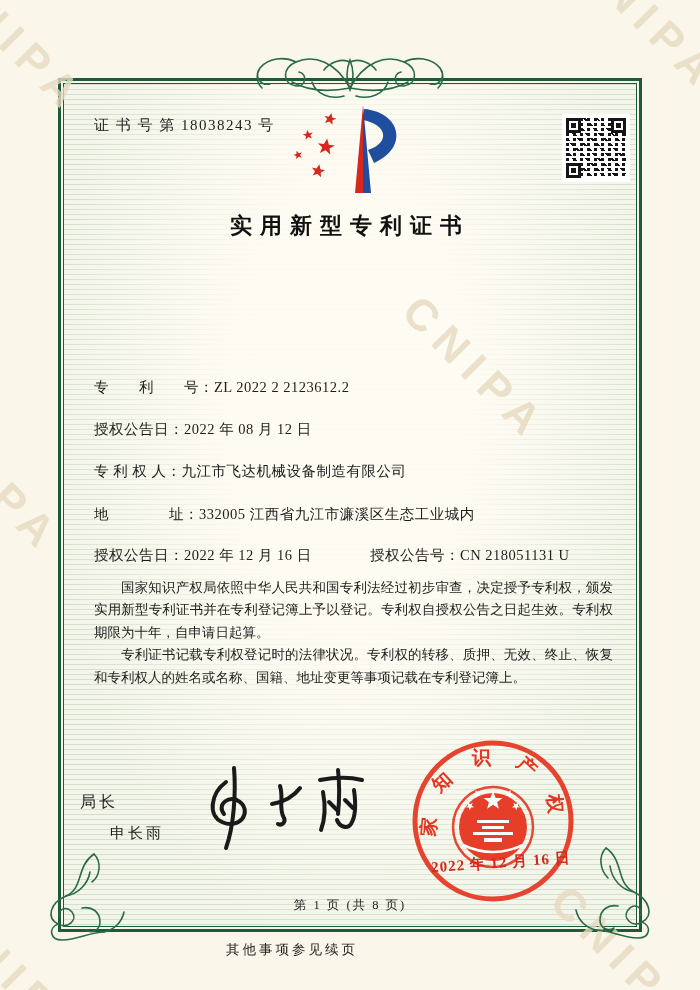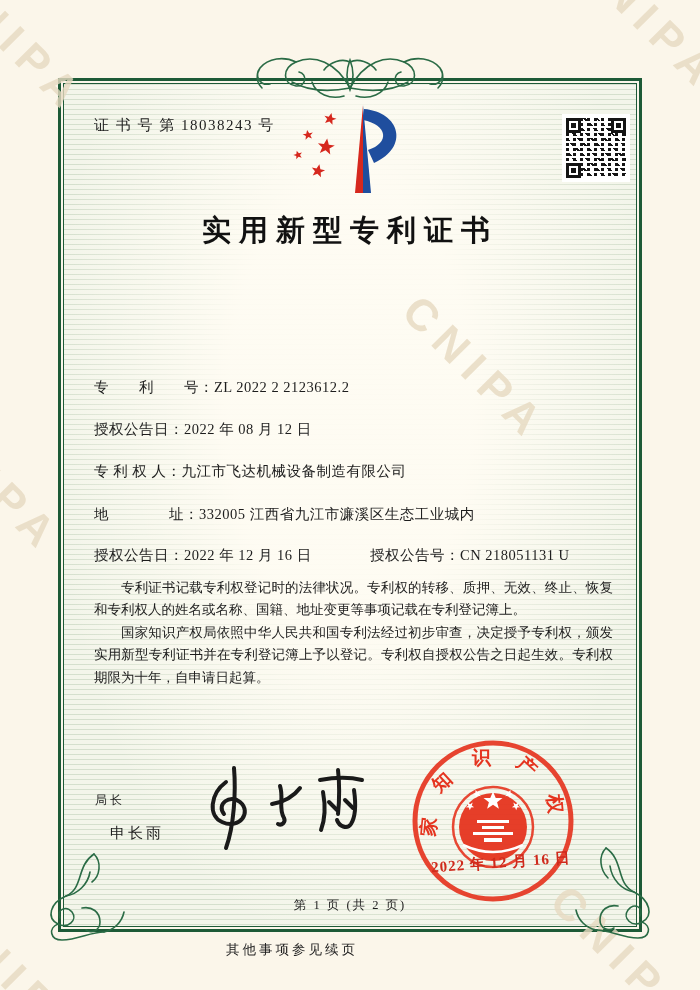--- a/index.html
+++ b/index.html
@@ -39,32 +39,32 @@
     background:
       repeating-linear-gradient(0deg,#fff 0 2px,rgba(255,255,255,0) 2px 5px),
       repeating-linear-gradient(45deg,#151515 0 2px,rgba(255,255,255,0) 2px 9px),
       repeating-linear-gradient(90deg,#151515 0 3px,rgba(255,255,255,0) 3px 7px);
   }
   .qr-f{position:absolute;width:15px;height:15px;border:3px solid #151515;background:#fff;box-sizing:border-box;}
   .qr-f::after{content:"";position:absolute;left:2px;top:2px;width:5px;height:5px;background:#151515;}
   .qr-f.tl{left:4px;top:4px;} .qr-f.tr{right:4px;top:4px;} .qr-f.bl{left:4px;bottom:4px;}
   .title{
     left:0;width:700px;top:211px;text-align:center;z-index:4;
-    font-size:29px;font-weight:bold;letter-spacing:8px;color:#111;
+    font-size:22px;font-weight:bold;letter-spacing:8px;color:#111;
   }
   
   .fields{left:94px;top:293px;width:530px;height:280px;z-index:4;font-size:14.5px;}
   .frow{position:absolute;left:0;white-space:nowrap;letter-spacing:.5px;}
   .r1{top:0}.r2{top:42px}.r3{top:85px}.r4{top:127px}.r5{top:169px}.r6{top:212px}.r7{top:253px}
   .pair2{position:absolute;left:276px;top:0;white-space:nowrap;}
   
   .paras{left:94px;top:577px;width:519px;z-index:4;font-size:13.5px;line-height:22.4px;text-align:justify;}
   .paras p{margin:0;text-indent:2em;}
   
-  .officer-title{left:95px;top:792px;font-size:12px;letter-spacing:3px;z-index:4;}
+  .officer-title{left:80px;top:792px;font-size:16px;letter-spacing:3px;z-index:4;}
   .officer-name{left:110px;top:824px;font-size:15px;letter-spacing:3px;z-index:4;}
   .sig{left:196px;top:762px;z-index:5;}
   
   .seal{left:407px;top:735px;z-index:5;}
   .seal-date{
     left:431px;top:853px;width:150px;z-index:6;color:#cf2a1c;font-weight:bold;
     font-size:15px;letter-spacing:1px;transform:rotate(-4deg);white-space:nowrap;
   }
   
   .page-num{left:0;width:700px;top:897px;text-align:center;font-size:12.5px;letter-spacing:2px;z-index:4;}
@@ -169,22 +169,22 @@
     </div>
     <div class="frow r7">
       <span>授权公告日：</span><span>2022 年 12 月 16 日</span>
       <span class="pair2">
         <span>授权公告号：</span><span>CN 218051131 U</span>
       </span>
     </div>
   </div>
 
   <div class="abs paras">
+    <p>国家知识产权局依照中华人民共和国专利法经过初步审查，决定授予专利权，颁发实用新型专利证书并在专利登记簿上予以登记。专利权自授权公告之日起生效。专利权期限为十年，自申请日起算。</p>
     <p>专利证书记载专利权登记时的法律状况。专利权的转移、质押、无效、终止、恢复和专利权人的姓名或名称、国籍、地址变更等事项记载在专利登记簿上。</p>
-    <p>国家知识产权局依照中华人民共和国专利法经过初步审查，决定授予专利权，颁发实用新型专利证书并在专利登记簿上予以登记。专利权自授权公告之日起生效。专利权期限为十年，自申请日起算。</p>
   </div>
 
   <div class="abs officer-title">局长</div>
   <div class="abs officer-name">申长雨</div>
 
   <div class="abs sig">
     <svg width="170" height="92" viewBox="0 0 170 92" fill="none" stroke="#1a1a1a" stroke-width="4" stroke-linecap="round">
       <path d="M30,20 C14,32 12,54 26,60 C44,68 56,50 44,40 C34,32 20,42 28,52"></path>
       <path d="M38,6 C40,30 38,64 30,86"></path>
       <path d="M84,24 C88,36 82,46 88,56 C90,60 86,64 82,62"></path>
@@ -219,16 +219,16 @@
         <rect x="70" y="85" width="32" height="3" fill="#fff"></rect>
         <rect x="75" y="91" width="22" height="3" fill="#fff"></rect>
         <rect x="66" y="97" width="40" height="3" fill="#fff"></rect>
         <rect x="77" y="103" width="18" height="4" fill="#fff"></rect>
         <path d="M56,110 Q86,124 116,110" stroke="#fff" stroke-width="2.5" fill="none"></path>
       </g>
     </svg>
   </div>
   <div class="abs seal-date">2022 年 12 月 16 日</div>
 
-  <div class="abs page-num">第 1 页 (共 2 页)</div>
+  <div class="abs page-num">第 1 页 (共 8 页)</div>
   <div class="abs bottom-note">其他事项参见续页</div>
 
 </div>
 
 </body></html>

